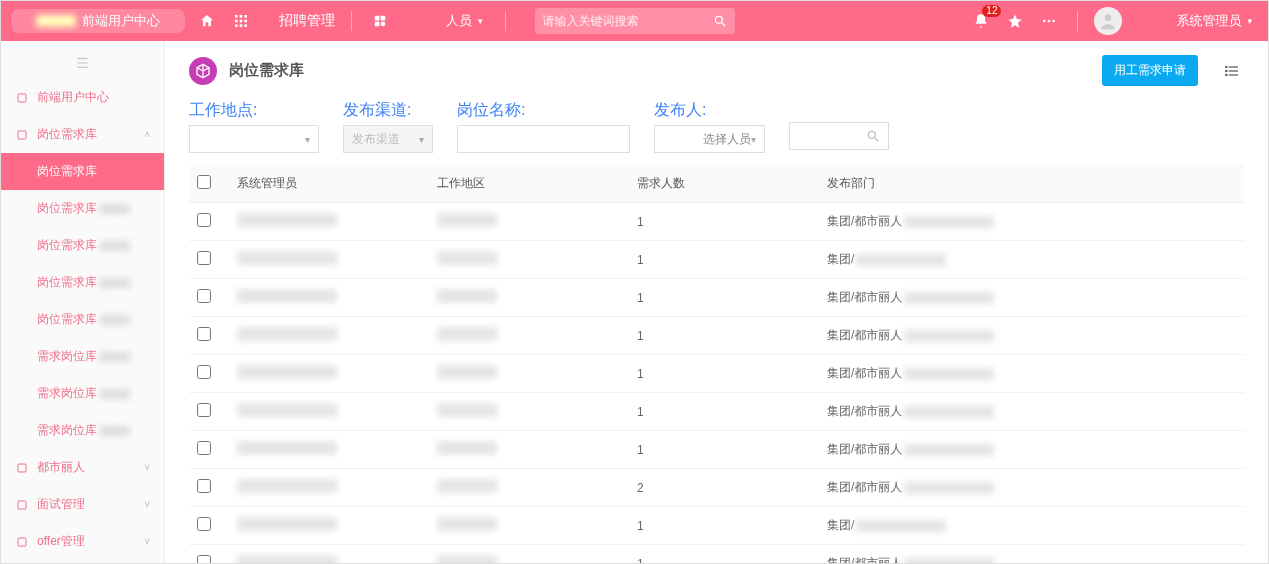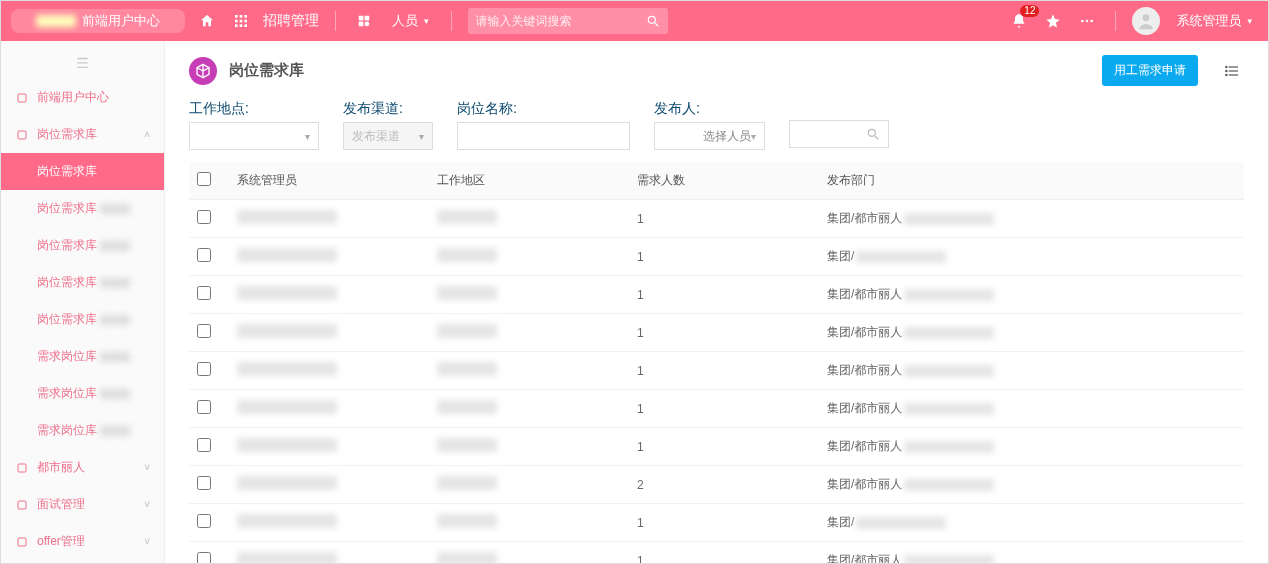--- a/index.html
+++ b/index.html
@@ -4,24 +4,24 @@
 <style>
   * { box-sizing: border-box; margin: 0; padding: 0; }
   body { font-family: "Microsoft YaHei", Arial, sans-serif; font-size: 12px; color: #666; background: #fff; }
   .app { width: 1269px; height: 564px; display: flex; flex-direction: column; border: 1px solid #ddd; overflow: hidden; }
 
   
   .topbar { height: 40px; background: #ff6a88; display: flex; align-items: center; color: #fff; padding: 0 10px; gap: 10px; flex-shrink: 0; }
   .brand { background: rgba(255,255,255,0.2); border-radius: 8px; padding: 3px 25px; display: flex; align-items: center; gap: 6px; font-size: 13px; }
   .brand .blur { filter: blur(3px); background: #ffb; width: 40px; height: 12px; border-radius: 2px; }
   .top-icon { width: 24px; height: 24px; display: flex; align-items: center; justify-content: center; cursor: pointer; }
-  .top-label { font-size: 14px; margin-left: 0; }
+  .top-label { font-size: 14px; margin-left: 16px; }
   .top-sep { width: 1px; height: 20px; background: rgba(255,255,255,0.4); margin: 0 6px; }
-  .top-dropdown { display: flex; align-items: center; gap: 4px; cursor: pointer; font-size: 13px; padding: 0 6px; }
-  .search-wrap { display: flex; align-items: center; background: rgba(255,255,255,0.25); border-radius: 3px; height: 26px; padding: 0 8px; width: 200px; margin-left: 0; }
+  .top-dropdown { display: flex; align-items: center; gap: 4px; cursor: pointer; font-size: 13px; padding: 0 6px; margin-left: 38px; }
+  .search-wrap { display: flex; align-items: center; background: rgba(255,255,255,0.25); border-radius: 3px; height: 26px; padding: 0 8px; width: 200px; margin-left: 13px; }
   .search-wrap input { background: transparent; border: none; outline: none; color: #fff; font-size: 12px; flex: 1; }
   .search-wrap input::placeholder { color: rgba(255,255,255,0.85); }
   .top-right { margin-left: auto; display: flex; align-items: center; gap: 10px; }
   .bell-wrap { position: relative; }
   .badge { position: absolute; top: -4px; right: -8px; background: #e02020; color: #fff; border-radius: 8px; font-size: 10px; padding: 1px 4px; line-height: 1; }
   .avatar { width: 28px; height: 28px; border-radius: 50%; background: #eee; display: flex; align-items: center; justify-content: center; }
   .caret-down { font-size: 9px; margin-left: 2px; }
 
   
   .body { flex: 1; display: flex; overflow: hidden; }
@@ -40,21 +40,21 @@
   .page-head { display: flex; align-items: center; padding: 14px 24px 10px; gap: 12px; }
   .page-head .cube { width: 28px; height: 28px; border-radius: 50%; background: #c73db6; display: flex; align-items: center; justify-content: center; color: #fff; }
   .page-head .title { font-size: 15px; color: #555; font-weight: bold; }
   .page-head .spacer { flex: 1; }
   .btn-primary { background: #0aa9f0; color: #fff; border: none; border-radius: 3px; padding: 7px 12px; font-size: 12px; cursor: pointer; }
   .list-icon { width: 24px; height: 24px; display: flex; align-items: center; justify-content: center; color: #888; cursor: pointer; margin-left: 10px; }
 
   
   .filters { display: flex; gap: 24px; padding: 4px 24px 12px; align-items: flex-start; flex-wrap: wrap; }
   .filter { display: flex; flex-direction: column; gap: 4px; }
-  .filter label { color: #0c4a6e; font-size: 14px; }
+  .filter label { color: #3b82f6; font-size: 16px; }
   .select, .input { position: relative; border: 1px solid #ddd; height: 28px; background: #fff; display: flex; align-items: center; padding: 0 8px; min-width: 120px; color: #888; font-size: 12px; }
   .select .arrow { margin-left: auto; font-size: 10px; color: #aaa; }
   .select.disabled { background: #f5f5f5; color: #bbb; }
   .select.narrow { min-width: 90px; }
   .input input { border: none; outline: none; width: 100%; font-size: 12px; }
   .search-btn-wrap { display: flex; align-items: flex-end; }
   .search-btn { border: 1px solid #ddd; height: 28px; width: 100px; display: flex; align-items: center; justify-content: flex-end; padding: 0 8px; color: #bbb; cursor: pointer; }
 
   
   .table-wrap { flex: 1; overflow-y: auto; padding: 0 24px 10px; position: relative; }

